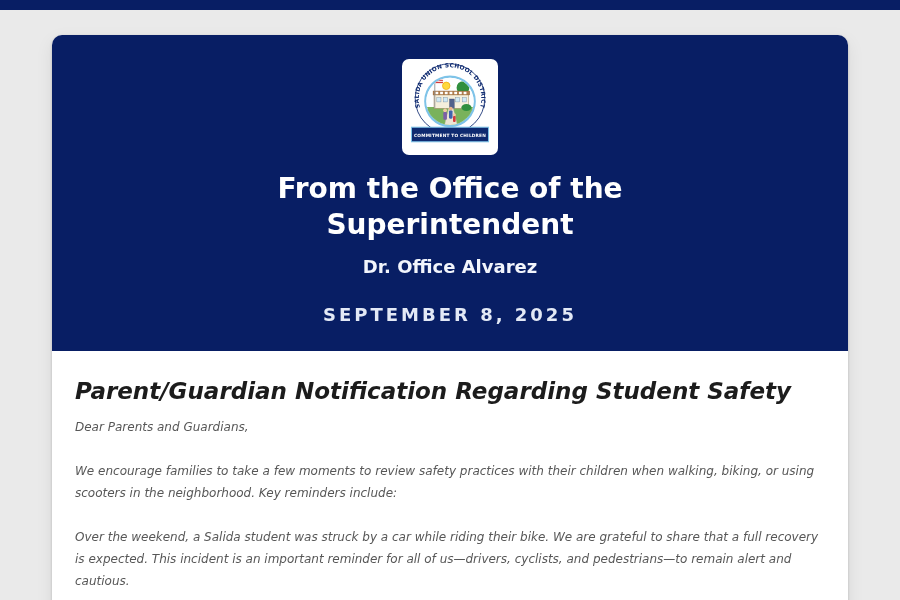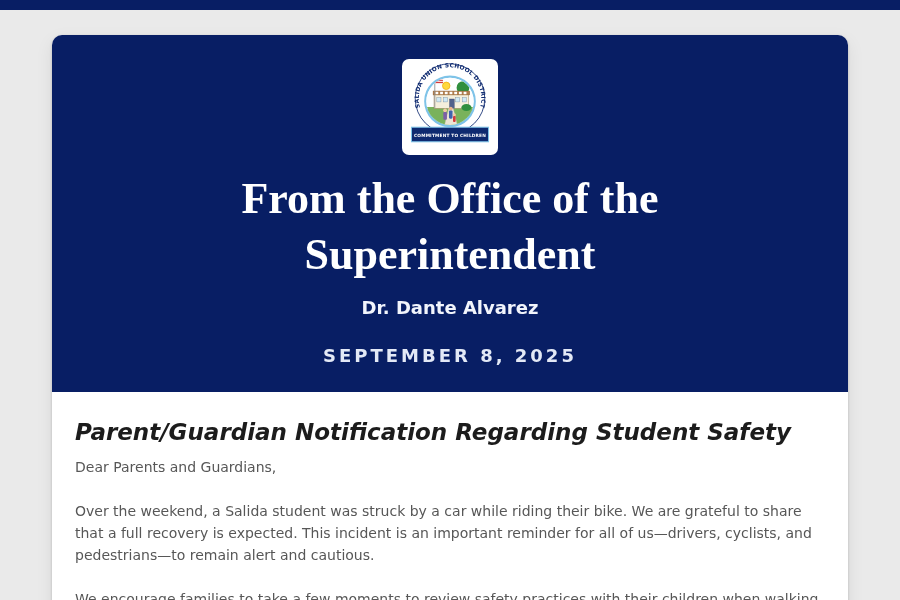--- a/index.html
+++ b/index.html
@@ -39,24 +39,23 @@
     background: #ffffff;
     border-radius: 7px;
     padding: 1px;
     box-sizing: border-box;
   }
   .logo-box svg { display: block; width: 94px; height: 94px; }
   .title {
     margin: 16px auto 0 auto;
     max-width: 560px;
     color: #ffffff;
-    font-size: 44px;
+    font-size: 28px;
     font-weight: bold;
     line-height: 1.27;
-    font-family: Liberation Serif, serif;
   }
   .subtitle {
     margin-top: 14px;
     color: #f2f5fc;
     font-size: 18px;
     font-weight: bold;
   }
   .date {
     margin-top: 27px;
     color: #e3e9f6;
@@ -72,22 +71,23 @@
     margin: 0 0 10px 0;
     color: #1c1c1c;
     font-size: 23px;
     font-weight: bold;
     line-height: 1.2;
     font-style: italic;
   }
   .card-body p {
     margin: 0 0 22px 0;
     color: #575757;
-    font-size: 14px;
+    font-size: 12px;
     line-height: 22px;
+    font-style: italic;
   }
   .card-body p:last-child { margin-bottom: 0; }
 </style>
 </head>
 <body>
 
 <div class="viewport">
   <div class="top-bar"></div>
 
   <div class="card">
@@ -160,25 +160,25 @@
           </g>
 
           <g>
             <rect x="9" y="71.5" width="82" height="15.5" fill="#0e2a70" stroke="#7ec3e8" stroke-width="1.1"></rect>
             <text x="50" y="81.6" text-anchor="middle" font-size="4.6" font-weight="bold" fill="#ffffff" letter-spacing="0.2">COMMITMENT TO CHILDREN</text>
           </g>
         </svg>
       </div>
 
       <h1 class="title">From the Office of the Superintendent</h1>
-      <div class="subtitle">Dr. Dante Alvarez</div>
+      <div class="subtitle">Dr. Office Alvarez</div>
       <div class="date">SEPTEMBER 8, 2025</div>
     </header>
 
     <section class="card-body">
       <h2>Parent/Guardian Notification Regarding Student Safety</h2>
       <p class="salutation">Dear Parents and Guardians,</p>
+      <p>We encourage families to take a few moments to review safety practices with their children when walking, biking, or using scooters in the neighborhood. Key reminders include:</p>
       <p>Over the weekend, a Salida student was struck by a car while riding their bike. We are grateful to share that a full recovery is expected. This incident is an important reminder for all of us—drivers, cyclists, and pedestrians—to remain alert and cautious.</p>
-      <p>We encourage families to take a few moments to review safety practices with their children when walking, biking, or using scooters in the neighborhood. Key reminders include:</p>
     </section>
 
   </div>
 </div>
 
 </body></html>

